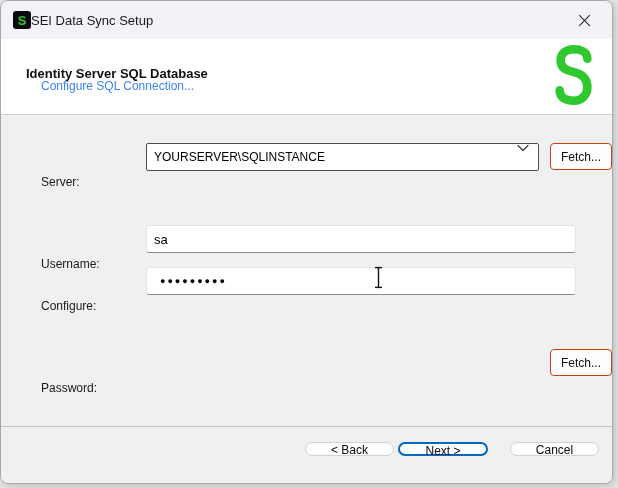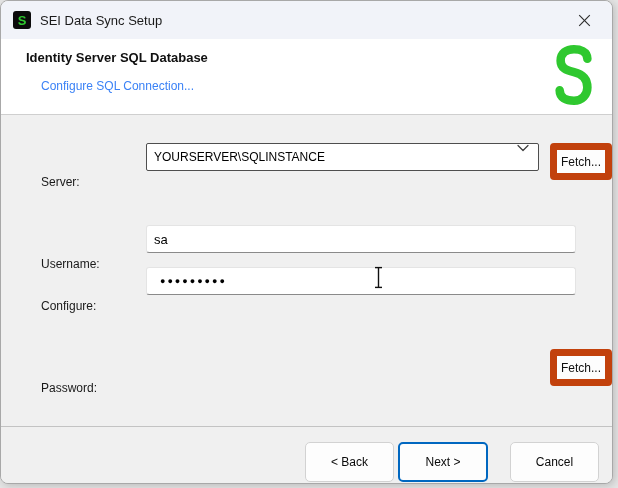--- a/index.html
+++ b/index.html
@@ -17,33 +17,33 @@
   
   .titlebar {
     position:absolute; left:0; top:0; right:0; height:38px;
     background:#F1F3F9; display:flex; align-items:center; padding-left:12px;
   }
   .app-icon {
     width:18px; height:18px; background:#0B0B0B; border-radius:3px;
     display:flex; align-items:center; justify-content:center;
     font-size:13px; font-weight:bold; flex:0 0 auto;
   }
-  .win-title { margin-left:9px; font-size:13px; color:#1B1B1B; }
+  .win-title { font-size:13px; color:#1B1B1B; }
   .close-btn {
     position:absolute; right:6px; top:1px; width:44px; height:36px;
     background:transparent; border:none; display:flex; align-items:center;
     justify-content:center; cursor:pointer;
   }
 
   
   .header {
     position:absolute; left:0; top:38px; right:0; height:76px;
     background:#FFFFFF; border-bottom:1px solid #CFCFCF;
   }
-  .header-title { position:absolute; left:25px; top:11px; font-size:13px; font-weight:bold; color:#101010; }
+  .header-title { position:absolute; left:25px; top:27px; font-size:13px; font-weight:bold; color:#101010; }
   .header-sub   { position:absolute; left:40px; top:40px; font-size:12px; color:#3b82f6; }
   .logo-svg { position:absolute; left:552px; top:5px; }
 
   
   .lbl {
     position:absolute; left:40px; width:100px; height:28px; line-height:28px;
     font-size:12px; color:#191919;margin-top:25px;
   }
   .combo {
     position:absolute; left:145px; width:393px; height:28px;
@@ -59,37 +59,37 @@
 
   .txt {
     position:absolute; left:145px; width:430px; height:28px;
     background:#FFFFFF; border:1px solid #E4E4E4; border-bottom:1px solid #8A8A8A;
     border-radius:3px; font-family:inherit; font-size:13px; color:#000;
     padding-left:7px; outline:none;
   }
   .pwd { font-size:9px; letter-spacing:2px; padding-left:13px; }
 
   .fetch {
-    position:absolute; left:549px; width:62px; height:37px;
-    background:#FDFDFD; border:7px solid #c2410c; border-radius:4px;
+    position:absolute; left:549px; width:62px; height:27px;
+    background:#FDFDFD; border:1px solid #c2410c; border-radius:4px;
     font-family:inherit; font-size:12px; color:#101010; cursor:pointer;
   }
 
   .t-server   { top:142px; }
   .t-username { top:224px; }
   .t-password { top:266px; }
   .t-database { top:348px; }
 
   
   .footer {
     position:absolute; left:0; right:0; bottom:0; height:57px;
     border-top:1px solid #C3C3C3; background:#F0F0F0;
   }
   .btn {
-    position:absolute; top:15px; height:40px; border-radius:5px;
+    position:absolute; top:15px; height:14px; border-radius:14px;
     background:#FDFDFD; border:1px solid #D2D2D2;
     font-family:inherit; font-size:12px; color:#0A0A0A; cursor:pointer;
   }
   .btn-back   { left:304px; width:89px; }
   .btn-next   { left:397px; width:90px; border:2px solid #0067C0; }
   .btn-cancel { left:509px; width:89px; }
 
   .ibeam { position:absolute; left:372px; top:265px; }
 </style>
 </head>

